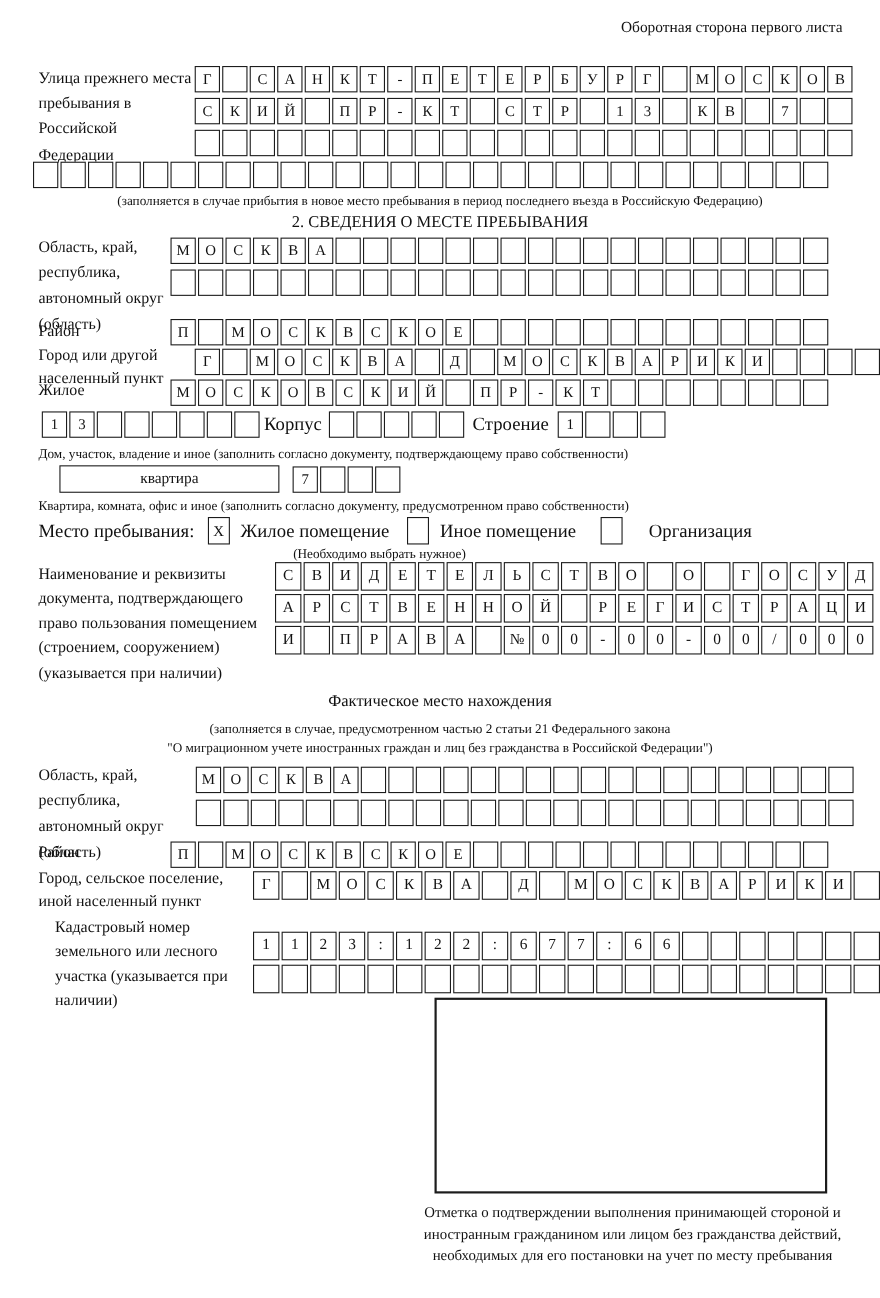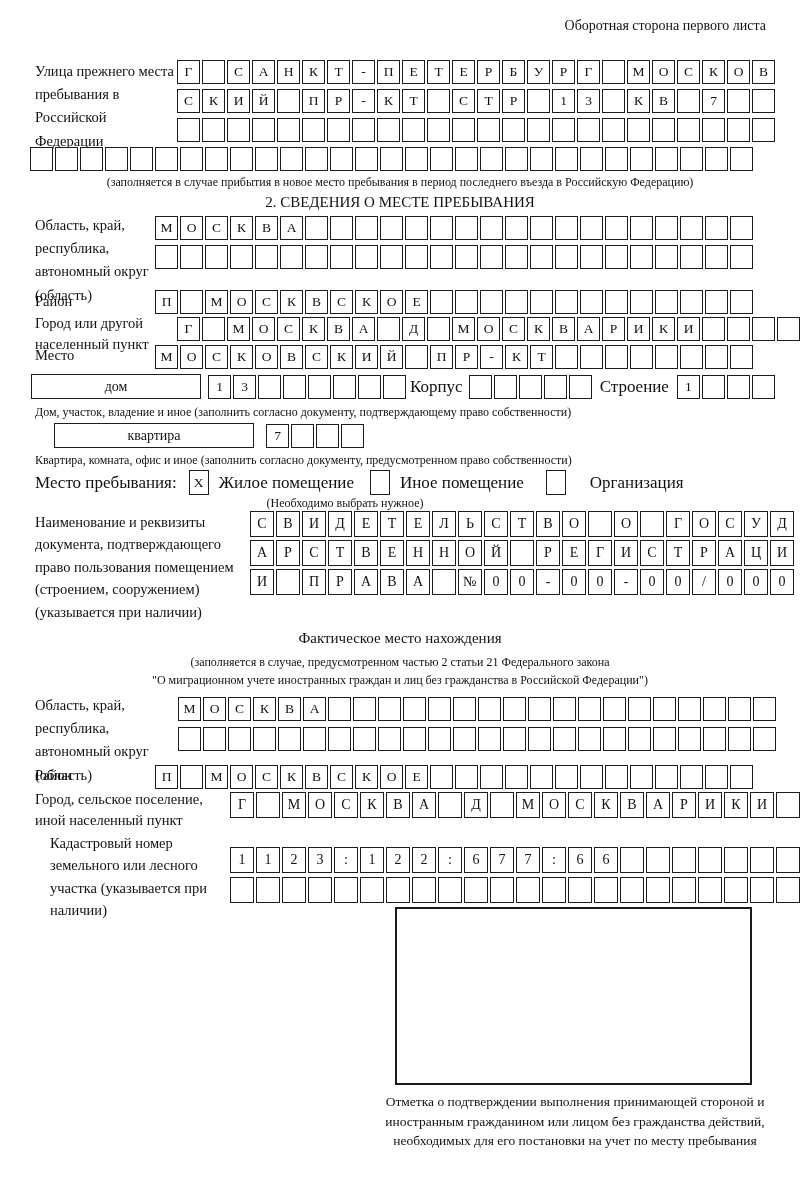--- a/index.html
+++ b/index.html
@@ -254,21 +254,21 @@
     <span class="cell">Р</span>
     <span class="cell">И</span>
     <span class="cell">К</span>
     <span class="cell">И</span>
     <span class="cell"></span>
     <span class="cell"></span>
     <span class="cell"></span>
     <span class="cell"></span>
   </div>
 
-<div class="label" style="left:35px;top:344px;">Место</div>
+<div class="label" style="left:35px;top:344px;">Жилое</div>
 <div class="row" style="left:155px;top:345px;">
     <span class="cell">М</span>
     <span class="cell">О</span>
     <span class="cell">С</span>
     <span class="cell">К</span>
     <span class="cell">О</span>
     <span class="cell">В</span>
     <span class="cell">С</span>
     <span class="cell">К</span>
     <span class="cell">И</span>
@@ -283,21 +283,20 @@
     <span class="cell"></span>
     <span class="cell"></span>
     <span class="cell"></span>
     <span class="cell"></span>
     <span class="cell"></span>
     <span class="cell"></span>
     <span class="cell"></span>
   </div>
 
 <div class="row" style="left:31px;top:374px;align-items:center;">
-  <span class="wbox" style="width:170px;">дом</span>
   <span style="width:7px;flex:none;"></span>
   <span class="row" style="position:static;">
       <span class="cell">1</span>
       <span class="cell">3</span>
       <span class="cell"></span>
       <span class="cell"></span>
       <span class="cell"></span>
       <span class="cell"></span>
       <span class="cell"></span>
       <span class="cell"></span>

